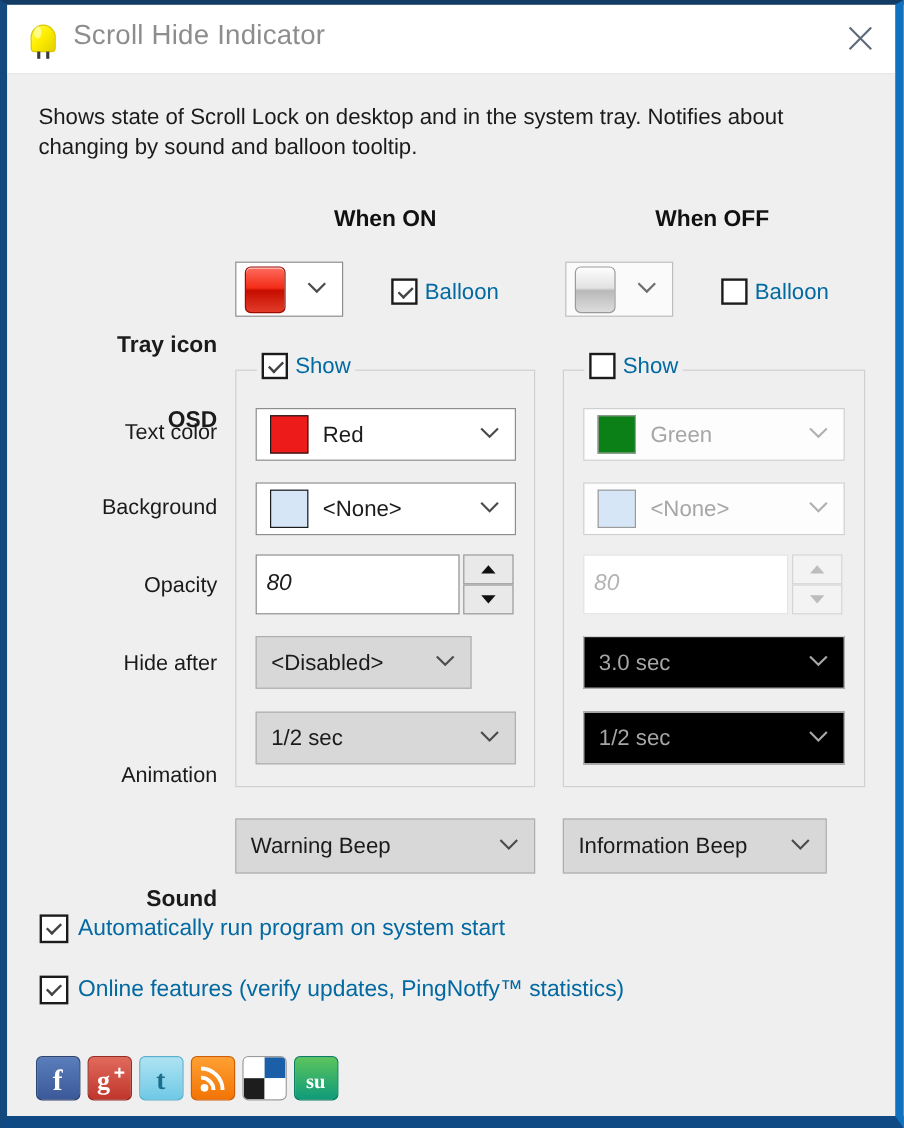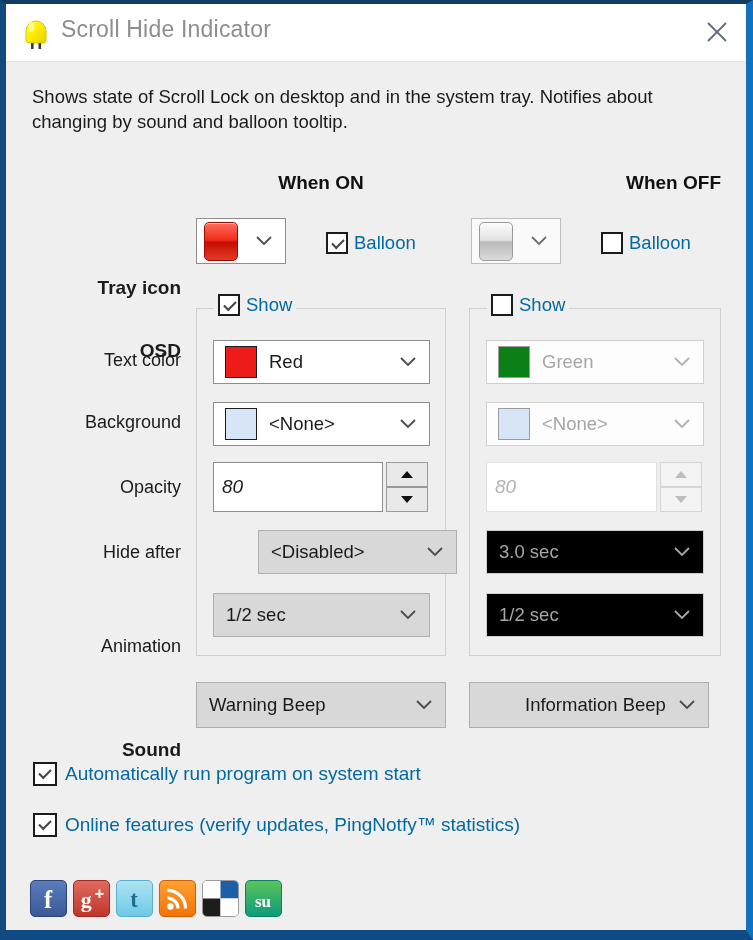--- a/index.html
+++ b/index.html
@@ -48,21 +48,21 @@
     position:absolute;left:26px;top:22px;width:690px;
     font-size:18.5px;line-height:25px;color:#1b1b1b;
   }
 
   
   .col-head{
     position:absolute;font-size:19px;font-weight:bold;color:#111;
     text-align:center;
   }
   #head-on{left:190px;top:110px;width:250px;}
-  #head-off{left:460px;top:110px;width:255px;text-align:right;}
+  #head-off{left:460px;top:110px;width:255px;}
   .lblbox{
     position:absolute;left:10px;width:165px;text-align:right;
     font-size:18px;color:#1b1b1b;white-space:nowrap;
   }
   .lblbox.bold{font-weight:bold;font-size:19px;margin-top:45px;}
 
   
   .iconcombo{
     position:absolute;height:46px;width:90px;
     background:#fff;border:1px solid #8d8d8d;box-sizing:border-box;
@@ -296,21 +296,21 @@
     <div class="spinner" style="left:654px;top:400px;">
       <div class="spinbtn dis">
           <span class="arrow-up"></span>
         </div>
       <div class="spinbtn dis">
           <span class="arrow-dn"></span>
         </div>
     </div>
 
     <div class="lblbox" style="top:480px;">Hide after</div>
-    <div class="combo flat" style="left:207px;top:468px;width:199px;margin-left:45px;">
+    <div class="combo flat" style="left:207px;top:468px;width:180px;">
       <span class="ctext">&lt;Disabled&gt;</span>
       <span class="chev">
         <svg width="18" height="11" viewBox="0 0 18 11">
             <polyline points="2,2 9,9 16,2" fill="none" stroke="#4b4b4b" stroke-width="1.8"></polyline>
           </svg>
       </span>
     </div>
     <div class="combo flat dis" style="left:480px;top:468px;width:218px;">
       <span class="ctext">3.0 sec</span>
       <span class="chev">
@@ -340,21 +340,21 @@
 
     <div class="lblbox bold" style="top:632px;">Sound</div>
     <div class="combo flat" style="left:190px;top:620px;width:250px;height:46px;">
       <span class="ctext">Warning Beep</span>
       <span class="chev">
         <svg width="18" height="11" viewBox="0 0 18 11">
             <polyline points="2,2 9,9 16,2" fill="none" stroke="#4b4b4b" stroke-width="1.8"></polyline>
           </svg>
       </span>
     </div>
-    <div class="combo flat" style="left:463px;top:620px;width:240px;height:46px;padding-left:43px;">
+    <div class="combo flat" style="left:463px;top:620px;width:220px;height:46px;">
       <span class="ctext">Information Beep</span>
       <span class="chev">
         <svg width="18" height="11" viewBox="0 0 18 11">
             <polyline points="2,2 9,9 16,2" fill="none" stroke="#4b4b4b" stroke-width="1.8"></polyline>
           </svg>
       </span>
     </div>
 
     <div class="bottomcheck" style="left:27px;top:700px;">
       <span class="cbox on"></span>

